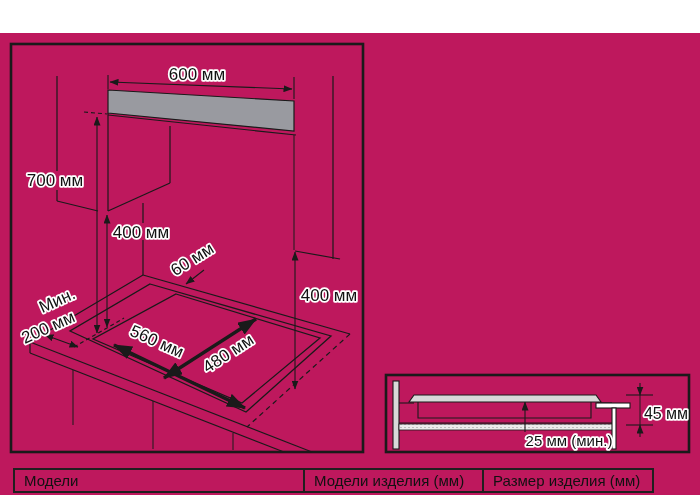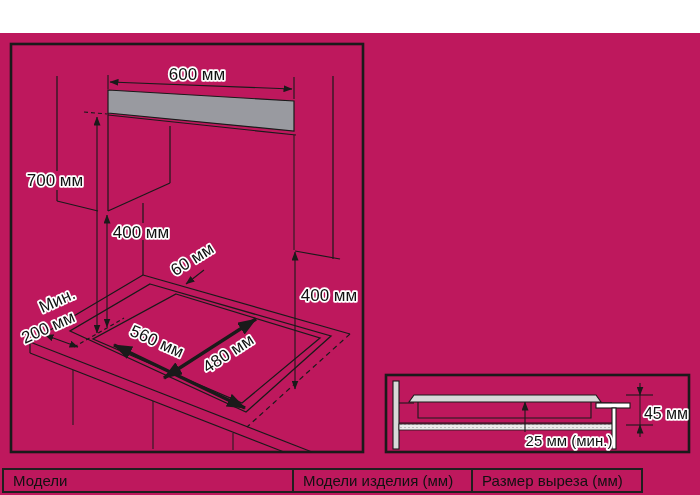--- a/index.html
+++ b/index.html
@@ -3,21 +3,21 @@
 <meta charset="utf-8">
 <style>
   html,body{margin:0;padding:0;background:#fff;}
   .stage{position:relative;width:700px;height:495px;background:#be185d;overflow:hidden;
          font-family:"Liberation Sans",sans-serif;margin-top:33px;}
   svg{position:absolute;left:0;top:0;}
   svg text{fill:#111;font-family:"Liberation Sans",sans-serif;
            paint-order:stroke;stroke:#fff;stroke-width:3.5px;stroke-linejoin:round;}
   .dim-label{font-size:17px;}
   .dim-label-small{font-size:15px;}
-  table.specs{position:absolute;left:2px;top:435px;width:639px;border-collapse:collapse;
+  table.specs{position:absolute;left:13px;top:435px;width:639px;border-collapse:collapse;
               font-size:15px;color:#111;table-layout:fixed;}
   table.specs th,table.specs td{border:2px solid #1f1f1f;text-align:left;font-weight:normal;
               padding:0 0 0 9px;white-space:nowrap;overflow:hidden;}
   table.specs th{height:21px;}
   table.specs td{height:23px;}
   .c1{width:290px;} .c2{width:179px;} .c3{width:170px;}
 </style>
 </head>
 <body>
 
@@ -165,18 +165,18 @@
 <table class="specs">
   <colgroup>
         <col class="c1">
         <col class="c2">
         <col class="c3">
       </colgroup>
   <tbody>
         <tr>
     <th>Модели</th>
     <th>Модели изделия (мм)</th>
-    <th>Размер выреза (мм)</th>
+    <th>Размер изделия (мм)</th>
   </tr>
 </tbody>
     </table>
 
 </div>
 
 </body></html>

